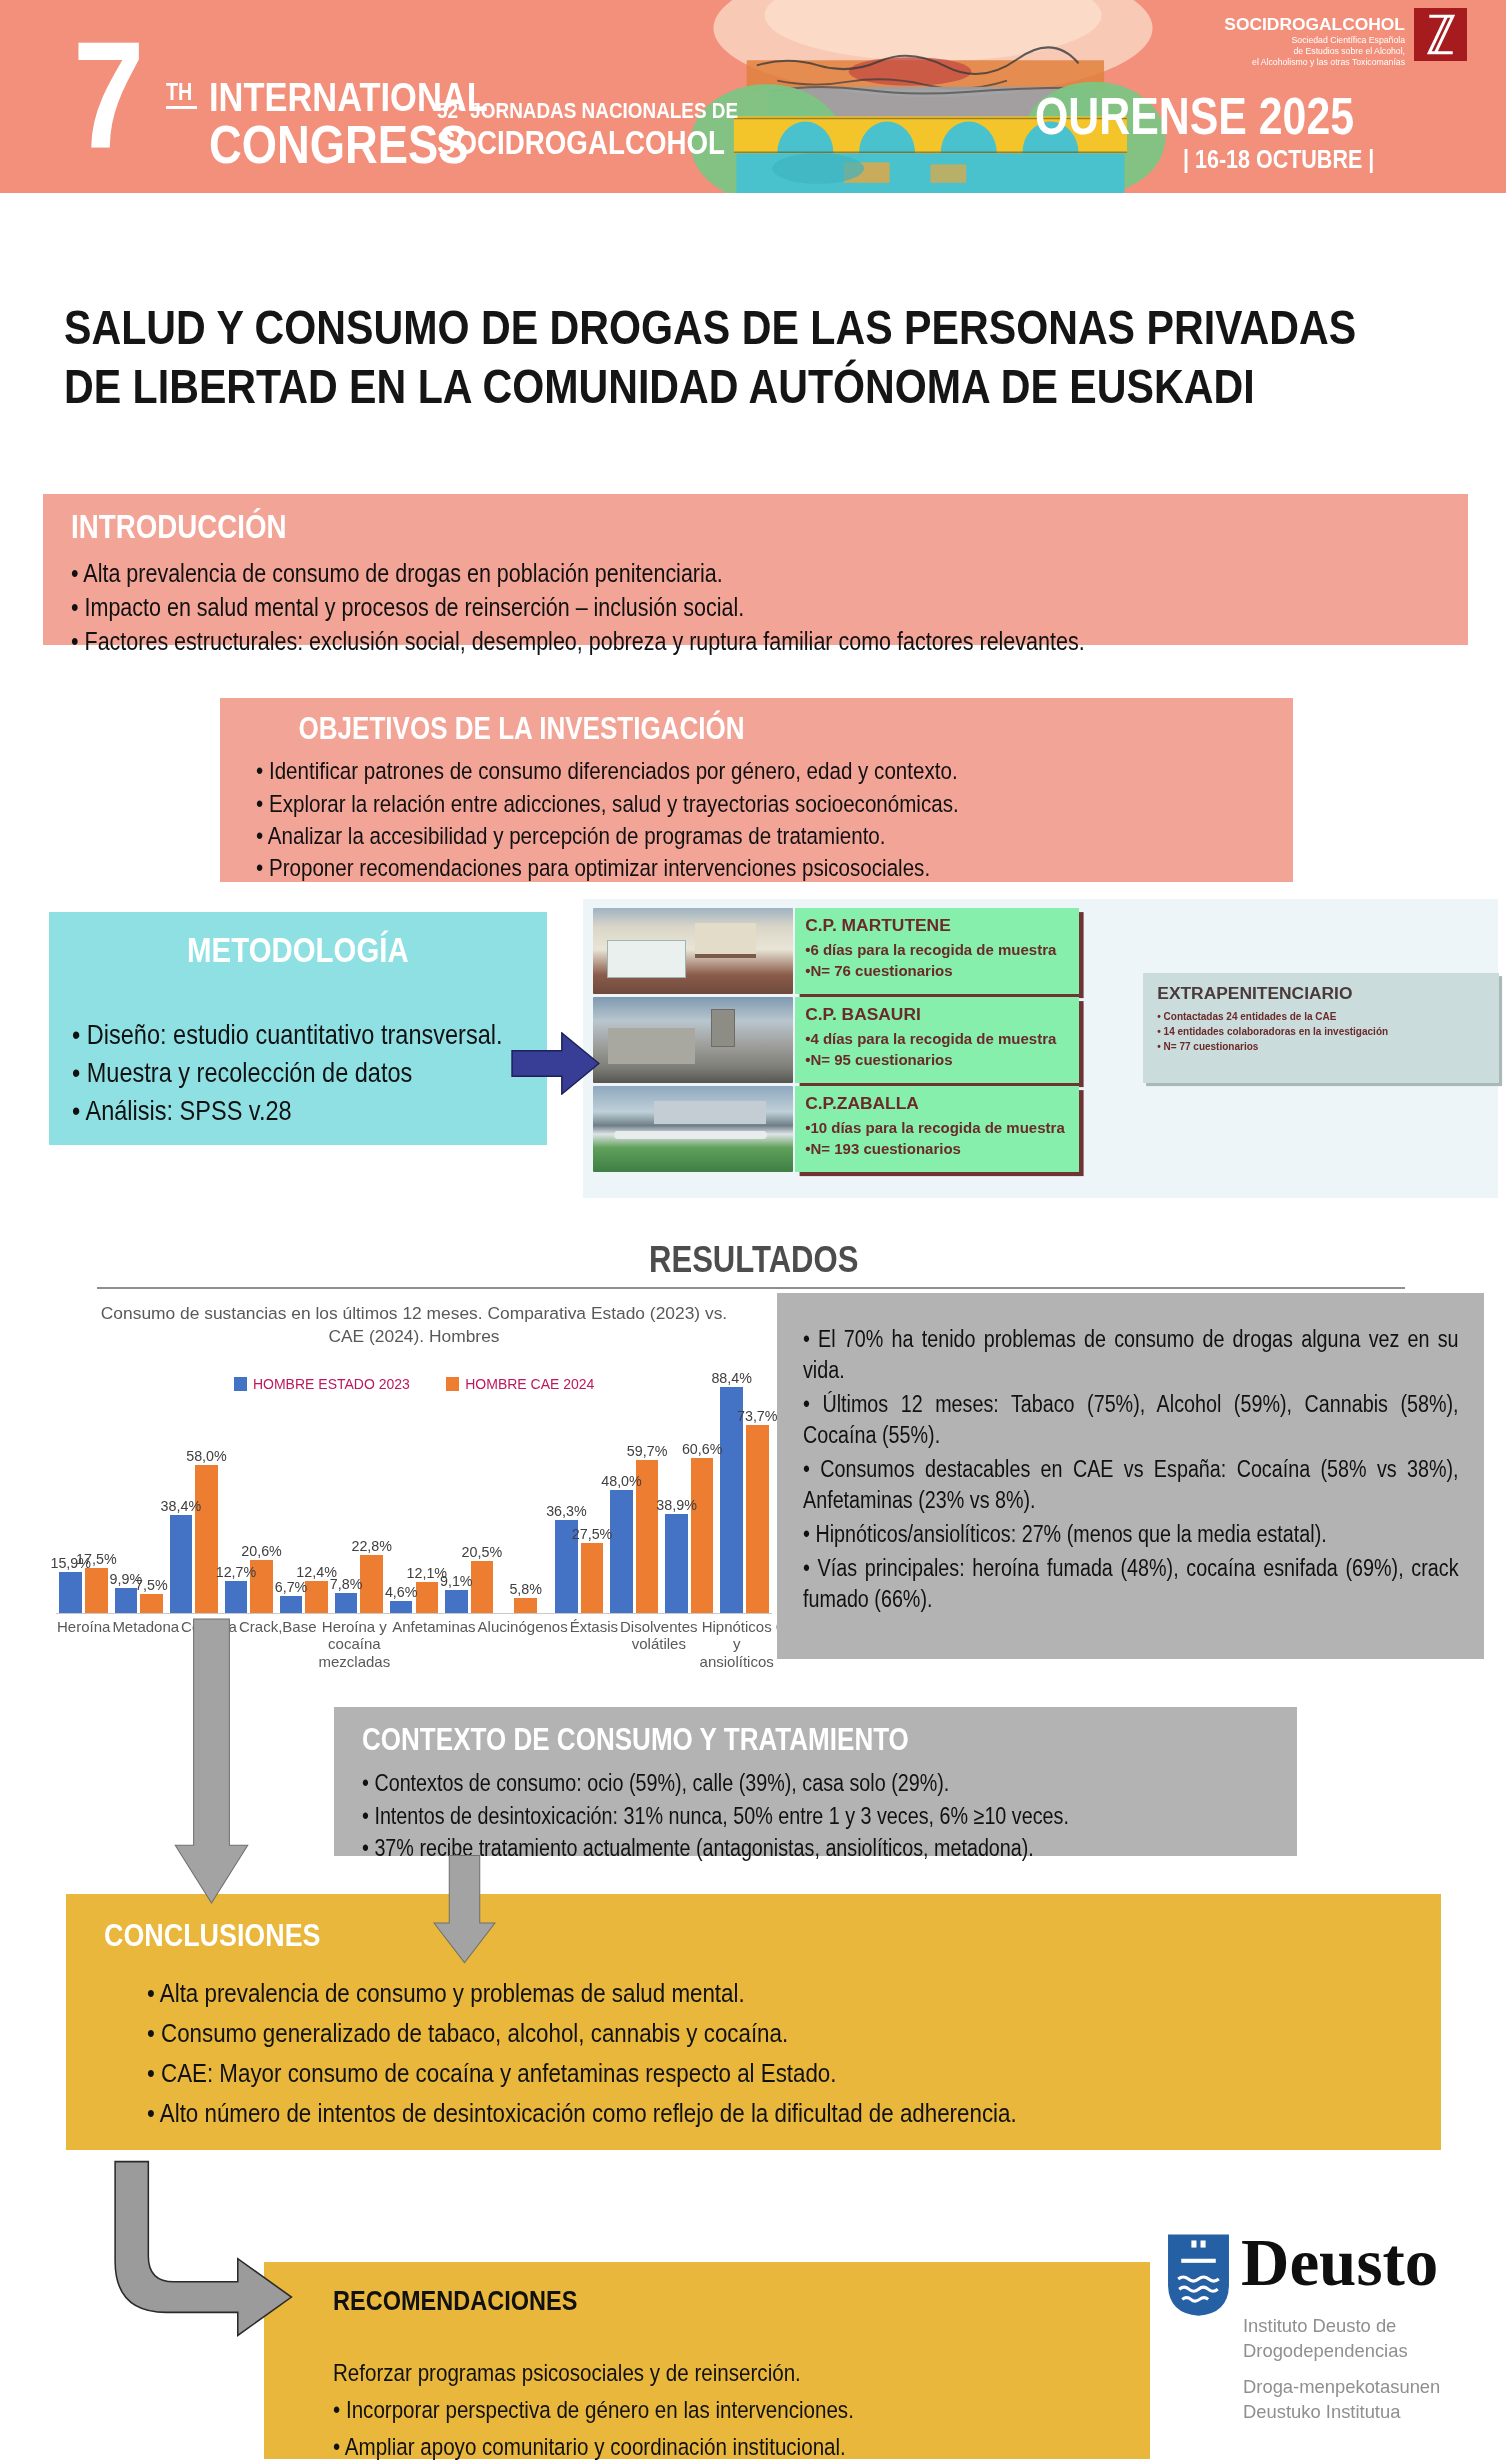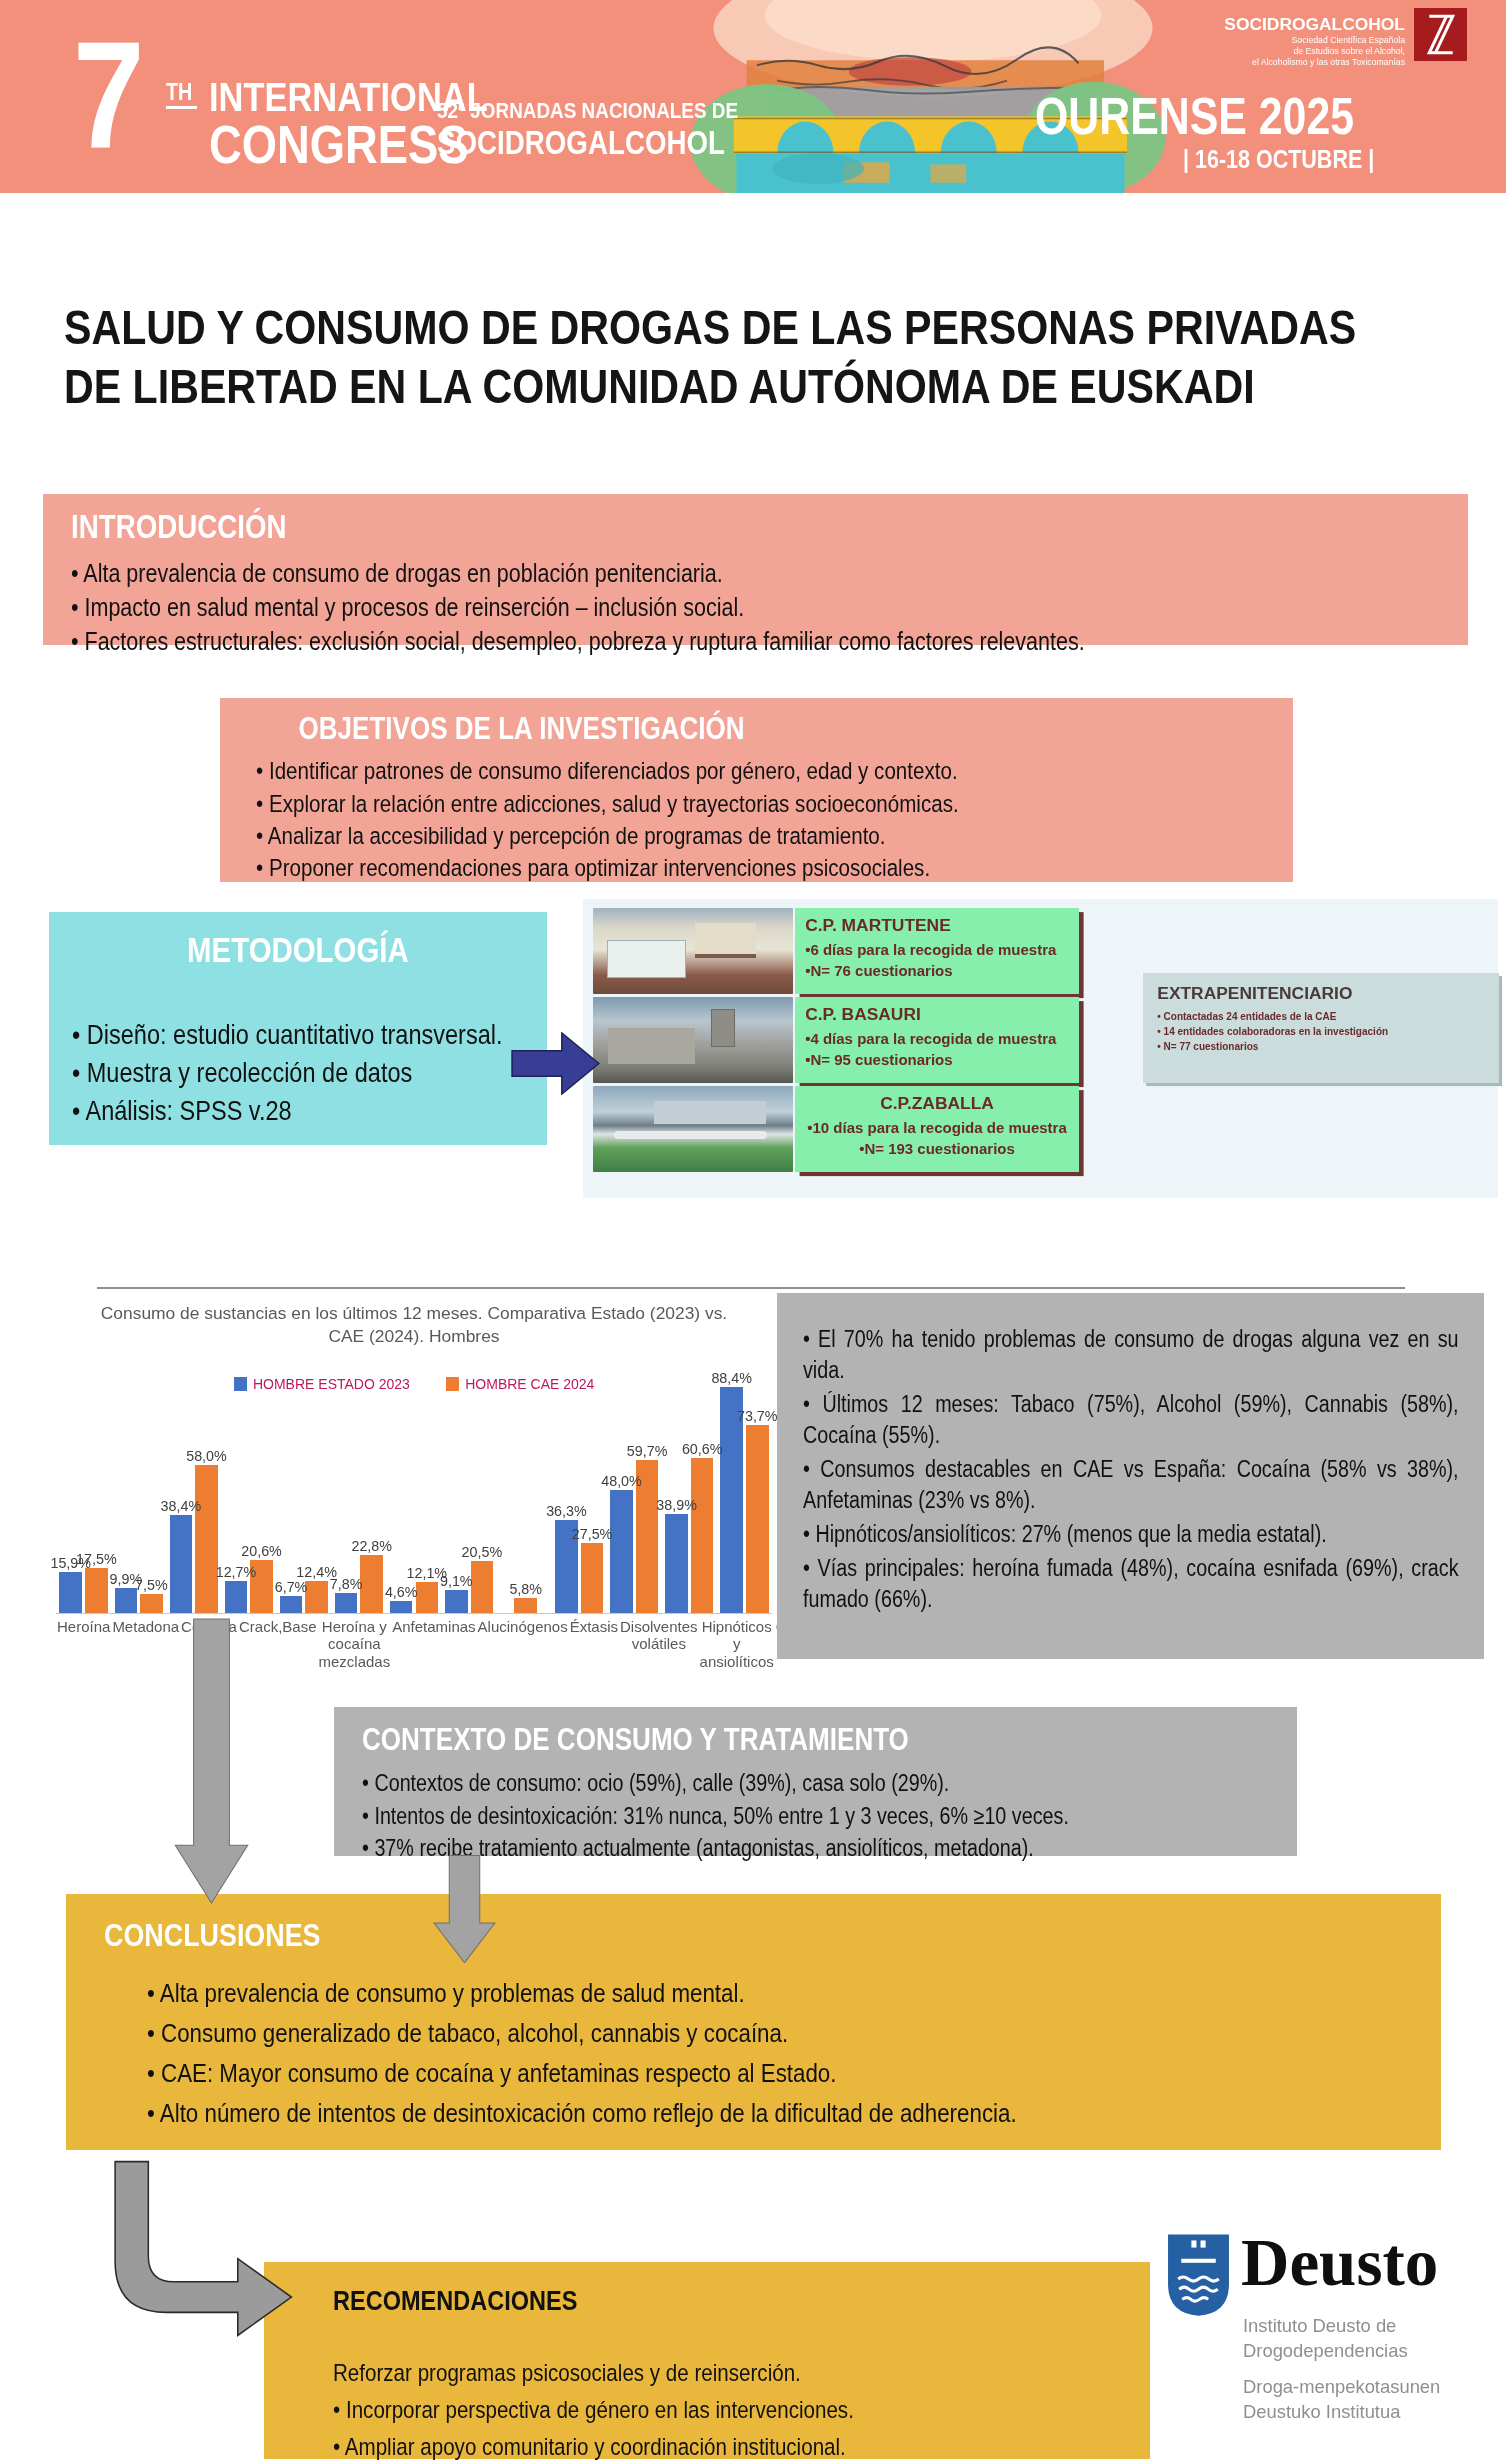--- a/index.html
+++ b/index.html
@@ -159,36 +159,38 @@
     <div class="caption" style="left:212px;top:98px;">
       <h4>C.P. BASAURI</h4>
       <div>•4 días para la recogida de muestra</div>
       <div>•N= 95 cuestionarios</div>
     </div>
 
     <div class="photo" style="left:10.2px;top:187px;background:linear-gradient(180deg,#8FA8BE 0%,#BFD0D8 30%,#6E7F88 46%,#DFE4E6 56%,#5FA05A 72%,#3F7F46 100%);">
       <div class="abs" style="left:61px;top:15.3px;width:112px;height:23px;background:#C3CDD3;"></div>
       <div class="abs" style="left:20.4px;top:45px;width:153px;height:8.2px;background:#E8ECEC;border-radius:4.1px;"></div>
     </div>
-    <div class="caption" style="left:212px;top:187px;text-align:center;">
+    <div class="caption" style="left:212px;top:187px;">
       <h4>C.P.ZABALLA</h4>
       <div>•10 días para la recogida de muestra</div>
       <div>•N= 193 cuestionarios</div>
     </div>
 
     <div class="abs" style="left:560px;top:74px;width:356px;height:110px;background:#CBDCDC;box-shadow:3.1px 3.1px 0 #A9B9B9;padding:10.2px 14.3px;box-sizing:border-box;">
       <div style="font-size:17.4px;font-weight:bold;color:#4A3A3A;">EXTRAPENITENCIARIO</div>
       <div style="font-size:10px;color:#6B2A2A;line-height:1.5;margin-top:5.1px;font-weight:bold;">
         <div>• Contactadas 24 entidades de la CAE</div>
         <div>• 14 entidades colaboradoras en la investigación</div>
         <div>• N= 77 cuestionarios</div>
       </div>
     </div>
   </div>
 
+  <div class="abs" style="left:0;top:1239px;width:1507px;text-align:center;font-size:37px;font-weight:bold;color:#4D4D4D;">
+    <span class="cx" style="transform-origin:50% 50%;">RESULTADOS</span></div>
   <div class="abs" style="left:97px;top:1287px;width:1308px;height:1.5px;background:#8F8F8F;"></div>
 
   <div class="abs" style="left:56px;top:1302px;width:716px;">
     <p style="max-width:629px;margin:0 auto;text-align:center;font-size:17.4px;color:#595959;line-height:1.35;">Consumo de sustancias en los últimos 12 meses. Comparativa Estado (2023) vs. CAE (2024). Hombres</p>
   </div>
   <div class="abs legend" style="left:56px;top:1376px;width:716px;">
     <div class="legenditem">
       <span class="swatch" style="background: rgb(68, 114, 196);"></span>
       <span>HOMBRE ESTADO 2023</span>
     </div>

